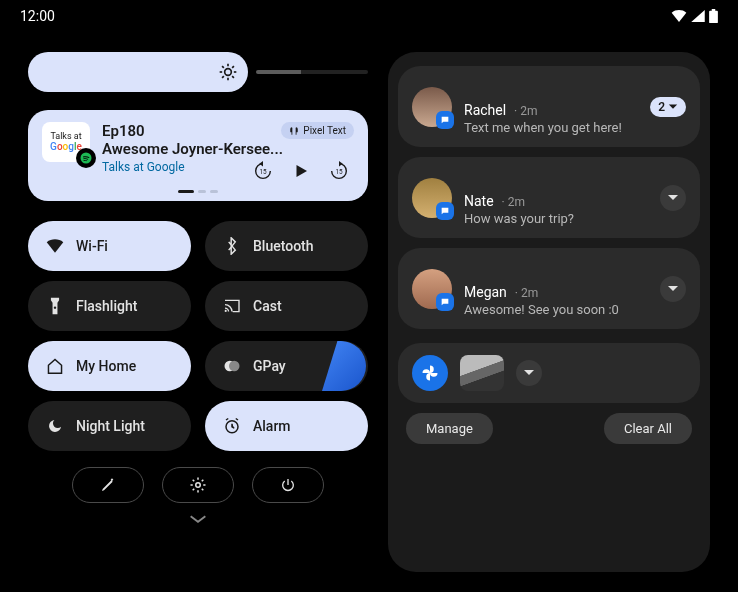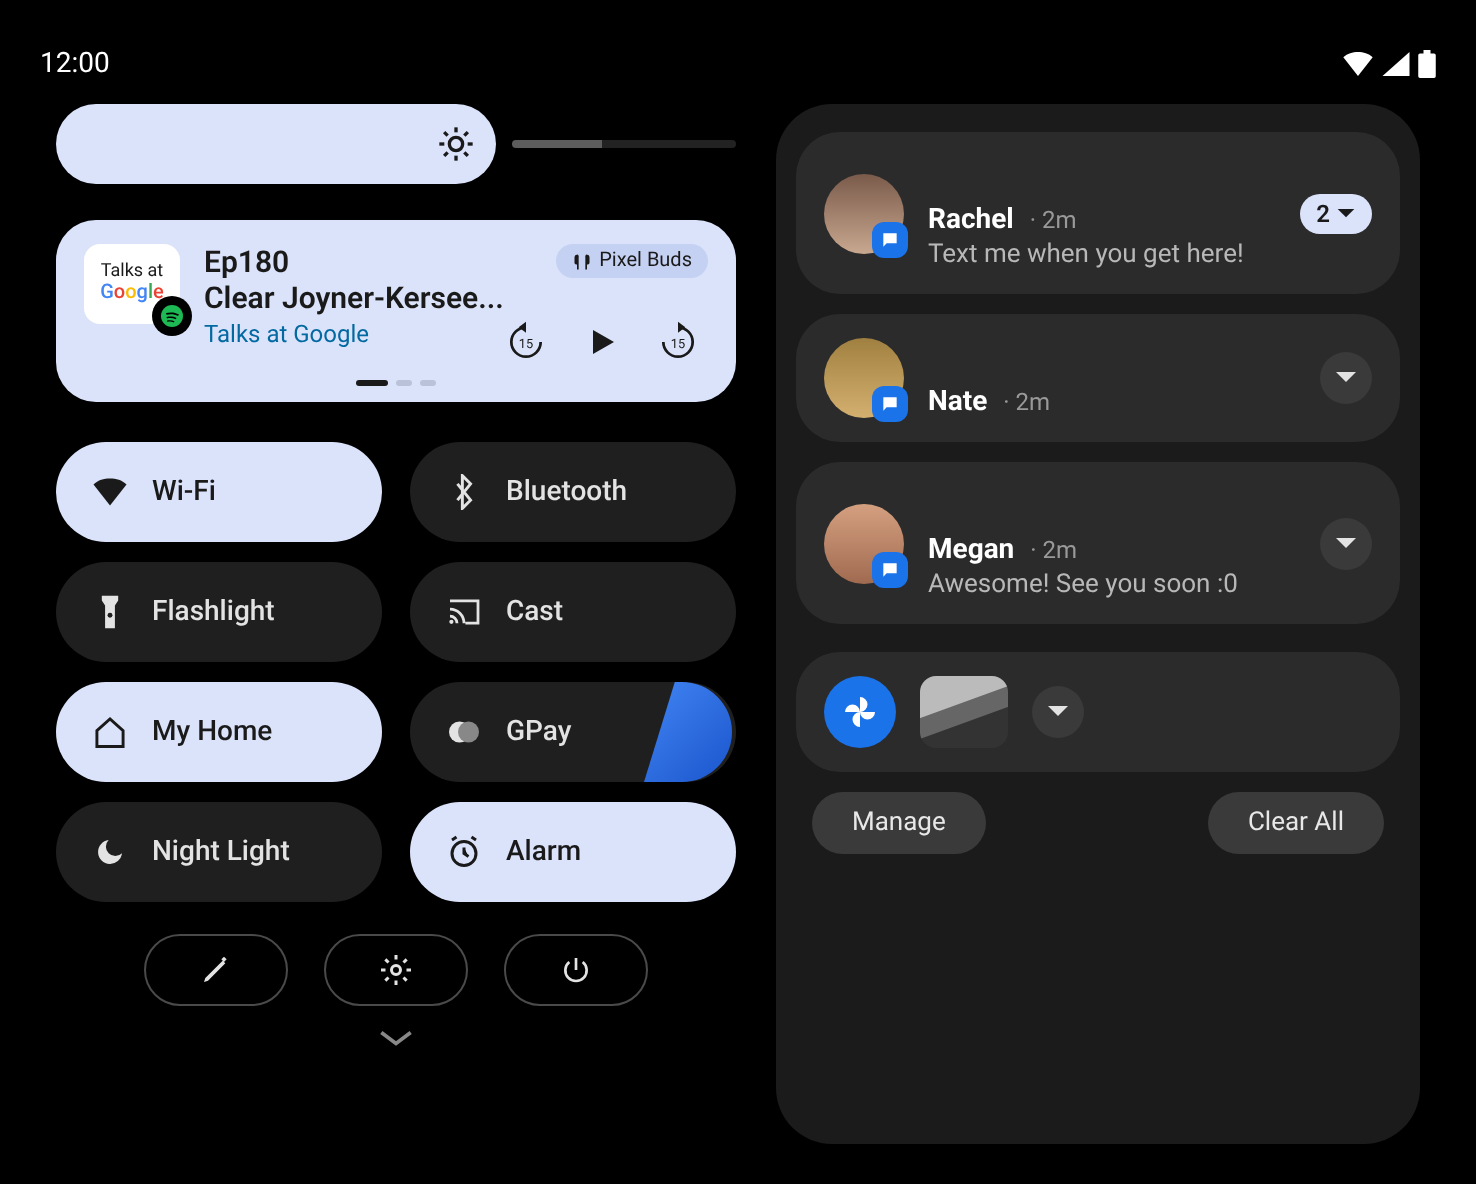--- a/index.html
+++ b/index.html
@@ -7,21 +7,21 @@
     width: 738px;
     height: 592px;
     background: #000;
     font-family: -apple-system, BlinkMacSystemFont, 'Segoe UI', Roboto, sans-serif;
     color: #e3e3e3;
     overflow: hidden;
     position: relative;
   }
   .statusbar {
     position: absolute;
-    top: 16px; left: 0; right: 0;
+    top: 0; left: 0; right: 0;
     height: 32px;
     display: flex;
     justify-content: space-between;
     align-items: center;
     padding: 0 20px;
     font-size: 14px;
     color: #fff;
   }
   .status-icons { display: flex; gap: 4px; align-items: center; }
 
@@ -111,21 +111,21 @@
   .avatar {
     width: 40px; height: 40px; border-radius: 50%; position: relative; flex-shrink: 0;
     background: #555;
   }
   .avatar .app-badge {
     position: absolute; bottom: -2px; right: -2px; width: 18px; height: 18px;
     background: #1a73e8; border-radius: 6px; display: flex; align-items: center; justify-content: center;
   }
   .notif-body { flex: 1; min-width: 0; }
   .notif-title-row { display: flex; align-items: baseline; gap: 8px; font-size: 14px; }
-  .notif-name { font-weight: 700; color: #fff; margin-top: 24px; }
+  .notif-name { font-weight: 400; color: #fff; margin-top: 24px; }
   .notif-time { color: #999; font-size: 12px; }
   .notif-time::before { content: "· "; }
   .notif-msg { font-size: 13px; color: #b8b8b8; margin-top: 2px; white-space: nowrap; overflow: hidden; text-overflow: ellipsis;}
   .count-chip {
     background: #dbe3fb; color: #1a1a1a; font-size: 12px; font-weight: 600;
     border-radius: 12px; padding: 3px 8px; display: flex; align-items: center; gap: 3px;
   }
   .expand-btn {
     width: 26px; height: 26px; border-radius: 50%; background: #3a3a3a;
     display: flex; align-items: center; justify-content: center; flex-shrink: 0;
@@ -198,24 +198,24 @@
             </svg>
         </div>
       </div>
       <div class="media-info">
         <div class="media-top-row">
           <div class="media-title">Ep180</div>
           <div class="device-chip">
             <svg width="10" height="10" viewBox="0 0 24 24">
                 <path fill="#1a1a1a" d="M7 3a4 4 0 00-4 4v6a2 2 0 002 2h1v6h2V7a4 4 0 00-1-4zm10 0a4 4 0 00-1 4v14h2v-6h1a2 2 0 002-2V7a4 4 0 00-4-4z"></path>
               </svg>
-            <span>Pixel Buds</span>
+            <span>Pixel Text</span>
           </div>
         </div>
-        <div class="media-artist">Clear Joyner-Kersee...</div>
+        <div class="media-artist">Awesome Joyner-Kersee...</div>
         <div class="media-sub">Talks at Google</div>
         <div class="media-controls">
           <svg width="22" height="22" viewBox="0 0 24 24">
               <path fill="none" stroke="#1a1a1a" stroke-width="1.5" d="M12 4a8 8 0 108 8"></path>
               <path fill="#1a1a1a" d="M12 1l-4 3 4 3z"></path>
               <text x="12" y="15" font-size="7" text-anchor="middle" fill="#1a1a1a">15</text>
             </svg>
           <svg width="18" height="18" viewBox="0 0 24 24">
               <path fill="#1a1a1a" d="M6 4l14 8-14 8z"></path>
             </svg>
@@ -362,20 +362,21 @@
           <svg width="10" height="10" viewBox="0 0 24 24">
             <path fill="#fff" d="M4 4h16v12H8l-4 4z"></path>
           </svg>
         </div>
     </div>
     <div class="notif-body">
       <div class="notif-title-row">
         <span class="notif-name">Nate</span>
         <span class="notif-time">2m</span>
       </div>
+      <div class="notif-msg">How was your trip?</div>
     </div>
     <div class="expand-btn">
       <svg width="12" height="8" viewBox="0 0 12 8">
           <path fill="#e3e3e3" d="M1 1l5 5 5-5z"></path>
         </svg>
     </div>
   </div>
 
   <div class="notif">
     <div class="avatar" style="background:linear-gradient(#d4a080,#a06a50)">

